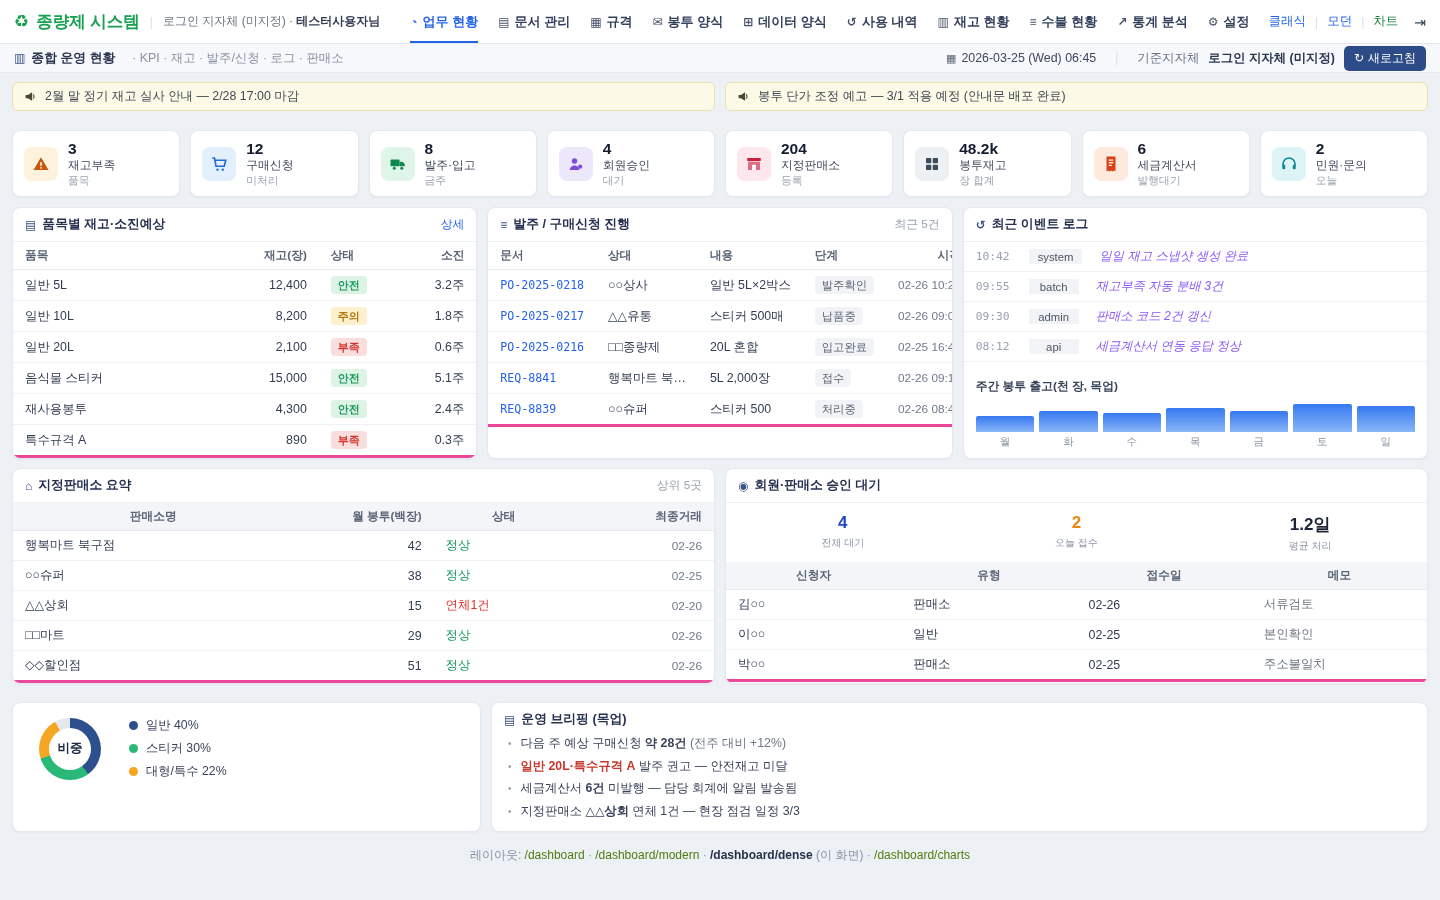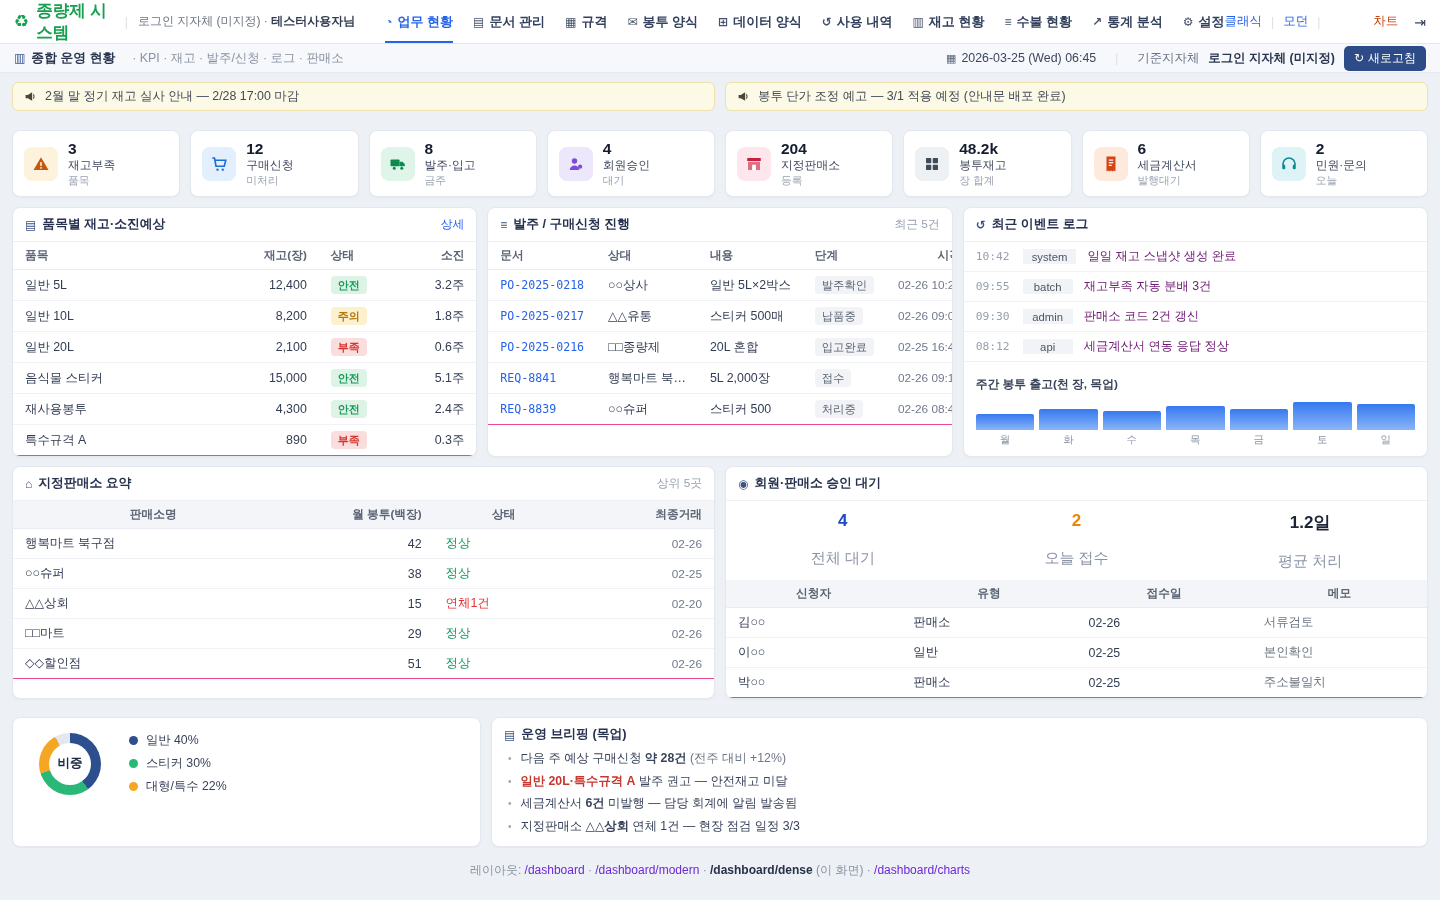--- a/index.html
+++ b/index.html
@@ -18,21 +18,21 @@
   .vsep { color:#dcdfe6; margin:0 10px; font-size:12px; }
   .login { font-size:12px; color:#6b7480; white-space:nowrap; }
   .login b { color:#333c52; }
   .nav { display:flex; align-items:center; gap:20px; margin-left:30px; height:100%; }
   .nav-item { display:flex; align-items:center; gap:5px; font-size:13px; font-weight:600;
     color:#33405c; height:100%; border-bottom:2.5px solid transparent; padding-top:2px; cursor:pointer; white-space:nowrap; }
   .nav-item .ic { font-size:12px; opacity:.9; }
   .nav-item.active { color:#2563eb; border-bottom-color:#2563eb; font-weight:700; }
   .mode { margin-left:auto; display:flex; align-items:center; gap:8px; font-size:12.5px; white-space:nowrap; }
   .mode a { color:#2563eb; }
-  .mode a.cur { color:#c2410c;margin-left:44px; }
+  .mode a.cur { color:#15803d; }
   .mode .vsep { margin:0 1px; }
   .mode .exit { color:#39455f; font-size:14px; margin-left:8px; cursor:pointer; }
 
   
   .subbar { height:29px; background:#f7f8fb; border-bottom:1px solid #e6e9ef;
     display:flex; align-items:center; padding:0 14px; font-size:12.4px; color:#6a7486; }
   .subbar-title { display:flex; align-items:center; gap:6px; font-weight:700; color:#2a3550; font-size:12.8px; }
   .subbar-title .ic { color:#3a5490; font-size:12px; }
   .crumbs { color:#8a93a4; margin-left:17px; }
   .subbar-right { margin-left:auto; display:flex; align-items:center; gap:9px; }
@@ -67,72 +67,72 @@
   .panel-head { display:flex; align-items:center; padding:8px 12px; border-bottom:1px solid #edf0f5; }
   .panel-head.noline { border-bottom:none; padding-bottom:3px; }
   .panel-title { font-size:12.8px; font-weight:700; color:#263150; display:flex; gap:6px; align-items:center; }
   .panel-title .ic { color:#3d5386; font-size:12px; }
   .panel-aside { margin-left:auto; font-size:11.8px; color:#98a1b0; }
   a.panel-aside { color:#2563eb; }
 
   table { width:100%; border-collapse:collapse; font-size:12.4px; }
   th { font-size:11.7px; color:#5b6575; font-weight:700; text-align:left; padding:6px 12px; border-bottom:1px solid #e8ebf1; white-space:nowrap; }
   td { padding:6px 12px; border-bottom:1px solid #f0f2f6; color:#323c52; white-space:nowrap; }
-  tr:last-child td { border-bottom:1px solid #ec4899; }
+  tr:last-child td { border-bottom:3px solid #ec4899; }
   .num { text-align:right; }
   .badge { display:inline-block; font-size:11px; padding:1.5px 7px; border-radius:4px; font-weight:600; }
   .b-safe { background:#dcf3e6; color:#189a58; }
   .b-warn { background:#fcf0cd; color:#b3770a; }
   .b-low  { background:#fadddd; color:#d6342e; }
   .b-step { background:#f1f3f6; color:#5a6472; font-weight:400; font-size:11.3px; }
   .doc-link { font-family:"DejaVu Sans Mono", monospace; color:#2563eb; font-size:11.6px; }
   .time-col { color:#707a8c; font-size:11.8px; }
   .s-ok { color:#17985d; }
   .s-bad { color:#e03131; }
   .memo { color:#6b7480; }
 
   
   .ev-list { display:flex; flex-direction:column; }
-  .ev-row { display:flex; gap:11px; align-items:center; padding:6px 12px; border-bottom:1px solid #f0f2f6; font-size:12.3px; }
+  .ev-row { display:flex; gap:17px; align-items:center; padding:6px 12px; border-bottom:1px solid #f0f2f6; font-size:12.3px; }
   .ev-time { font-family:"DejaVu Sans Mono", monospace; color:#98a1b0; font-size:11.3px; width:36px; flex:0 0 auto; }
   .ev-tag { background:#f1f3f6; color:#4d5665; font-size:11.3px; padding:1.5px 9px; border-radius:0; min-width:50px; text-align:center; flex:0 0 auto; }
-  .ev-msg { color:#701a75; }
+  .ev-msg { color:#8b5cf6;font-style:italic; }
   .week { padding:4px 12px 9px; margin-top:auto; }
   .week-title { font-size:11.8px; font-weight:700; color:#3a445a; margin:5px 0 9px; }
   .bars { display:flex; gap:5px; align-items:flex-end; height:28px; }
   .bar { flex:1; background:linear-gradient(180deg,#3579f0,#8ab5f8); border-radius:2px 2px 0 0; }
   .bar-labels { display:flex; gap:5px; margin-top:3px; }
   .bar-labels span { flex:1; text-align:center; font-size:10.5px; color:#8b94a6; }
 
   
   .t-stores thead th, .t-appr thead th { background:#f3f5f9; text-align:center; }
   .t-stores th.num, .t-stores td.num, .t-appr .num { text-align:right; }
 
   .stats { display:grid; grid-template-columns:1fr 1fr 1fr; padding:10px 0 9px; }
   .stat { text-align:center; }
   .stat-val { font-size:17px; font-weight:700; }
-  .stat-label { font-size:15px; color:#8b94a6; margin-top:18px; }
+  .stat-label { font-size:10px; color:#8b94a6; margin-top:3px; }
 
   
   .donut-wrap { display:flex; align-items:center; gap:28px; padding:14px 26px; }
   .donut { width:62px; height:62px; border-radius:50%; position:relative; flex:0 0 auto; }
   .donut::after { content:""; position:absolute; inset:10px; background:#fff; border-radius:50%; }
   .donut-label { position:absolute; inset:0; display:flex; align-items:center; justify-content:center;
     font-weight:700; font-size:12.5px; color:#222c45; z-index:1; }
   .legend { display:flex; flex-direction:column; gap:6px; font-size:12.3px; color:#39435a; }
   .legend-item { display:flex; align-items:center; }
   .legend-dot { width:9px; height:9px; border-radius:50%; display:inline-block; margin-right:8px; flex:0 0 auto; }
 
   
   .brief-list { padding:4px 16px 11px; display:flex; flex-direction:column; gap:5.5px; font-size:12.3px; color:#39435a; }
   .brief-item { display:flex; gap:9px; align-items:baseline; }
   .brief-item .dot { color:#9aa3b2; font-size:10px; }
 
   .footer { text-align:center; font-size:12px; color:#8a93a4; padding:15px 0 0; }
-  .footer a { color:#6d28d9;text-align:right; }
+  .footer a { color:#4d7c0f;text-align:right; }
   .footer .current { color:#273149; font-weight:700; }
 </style>
 </head>
 <body>
 
 <header class="topbar">
   <div class="logo">
     <span class="ric">♻</span>
     <span>종량제 시스템</span>
   </div>

